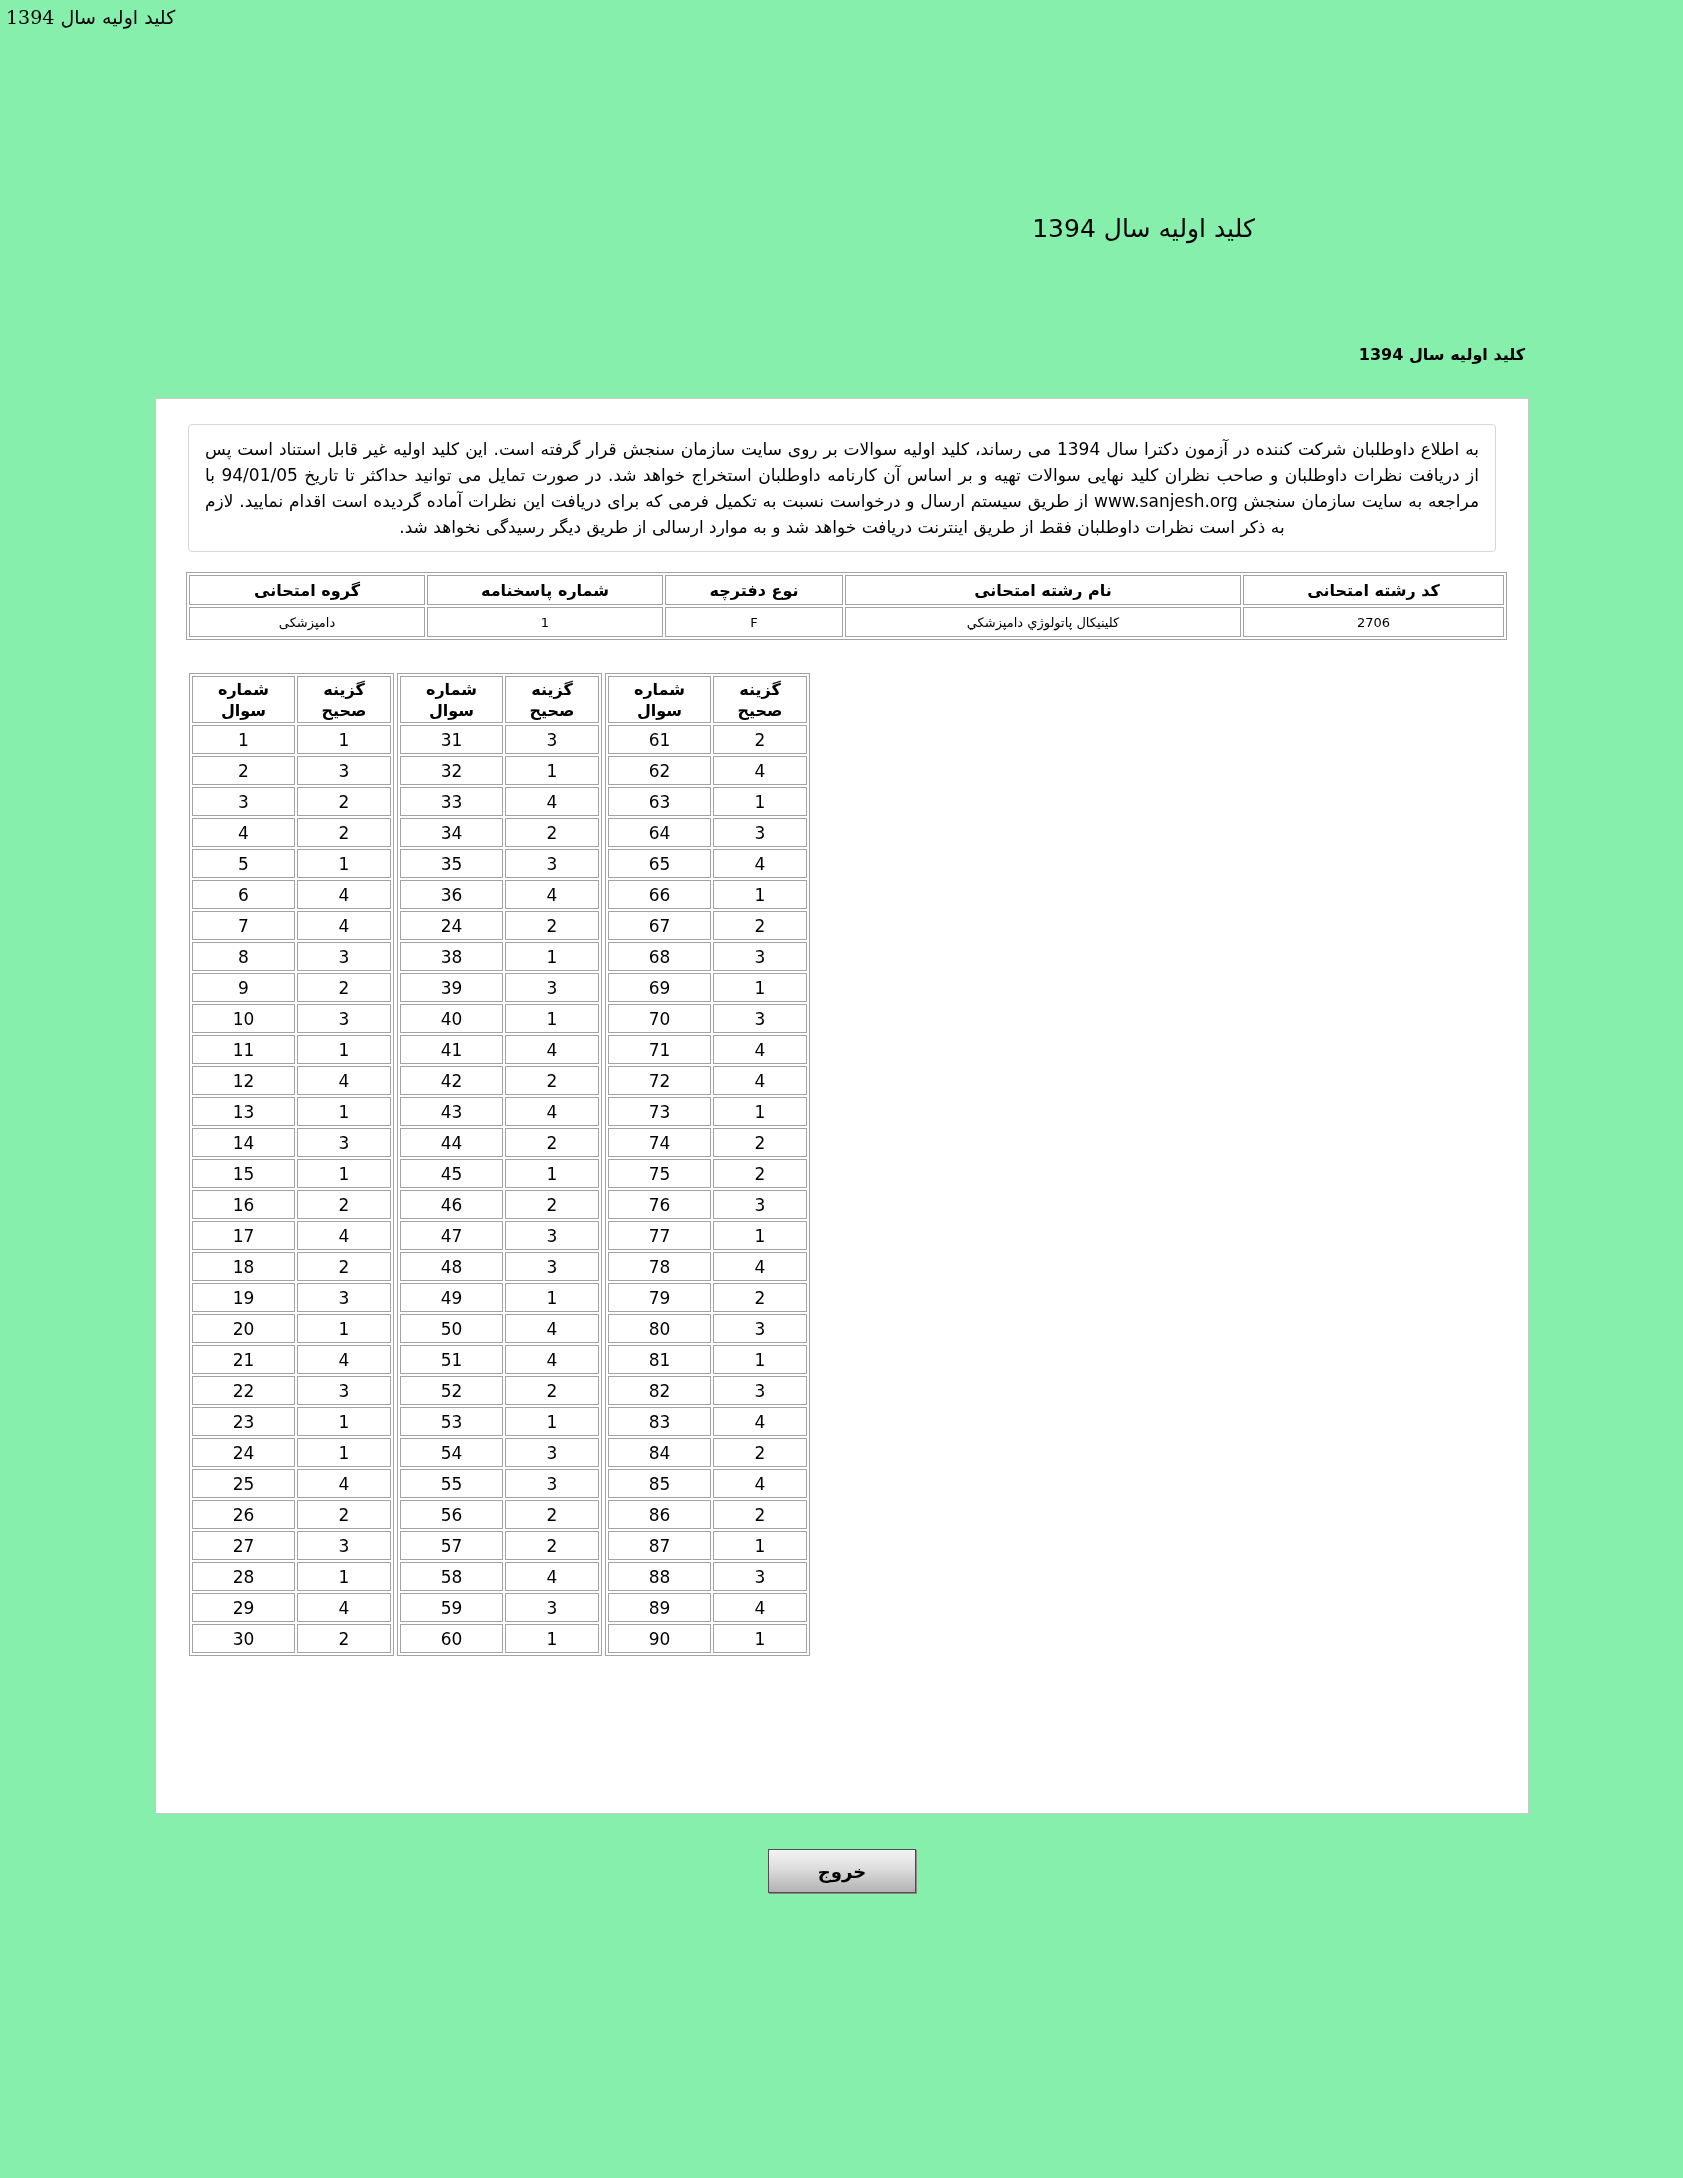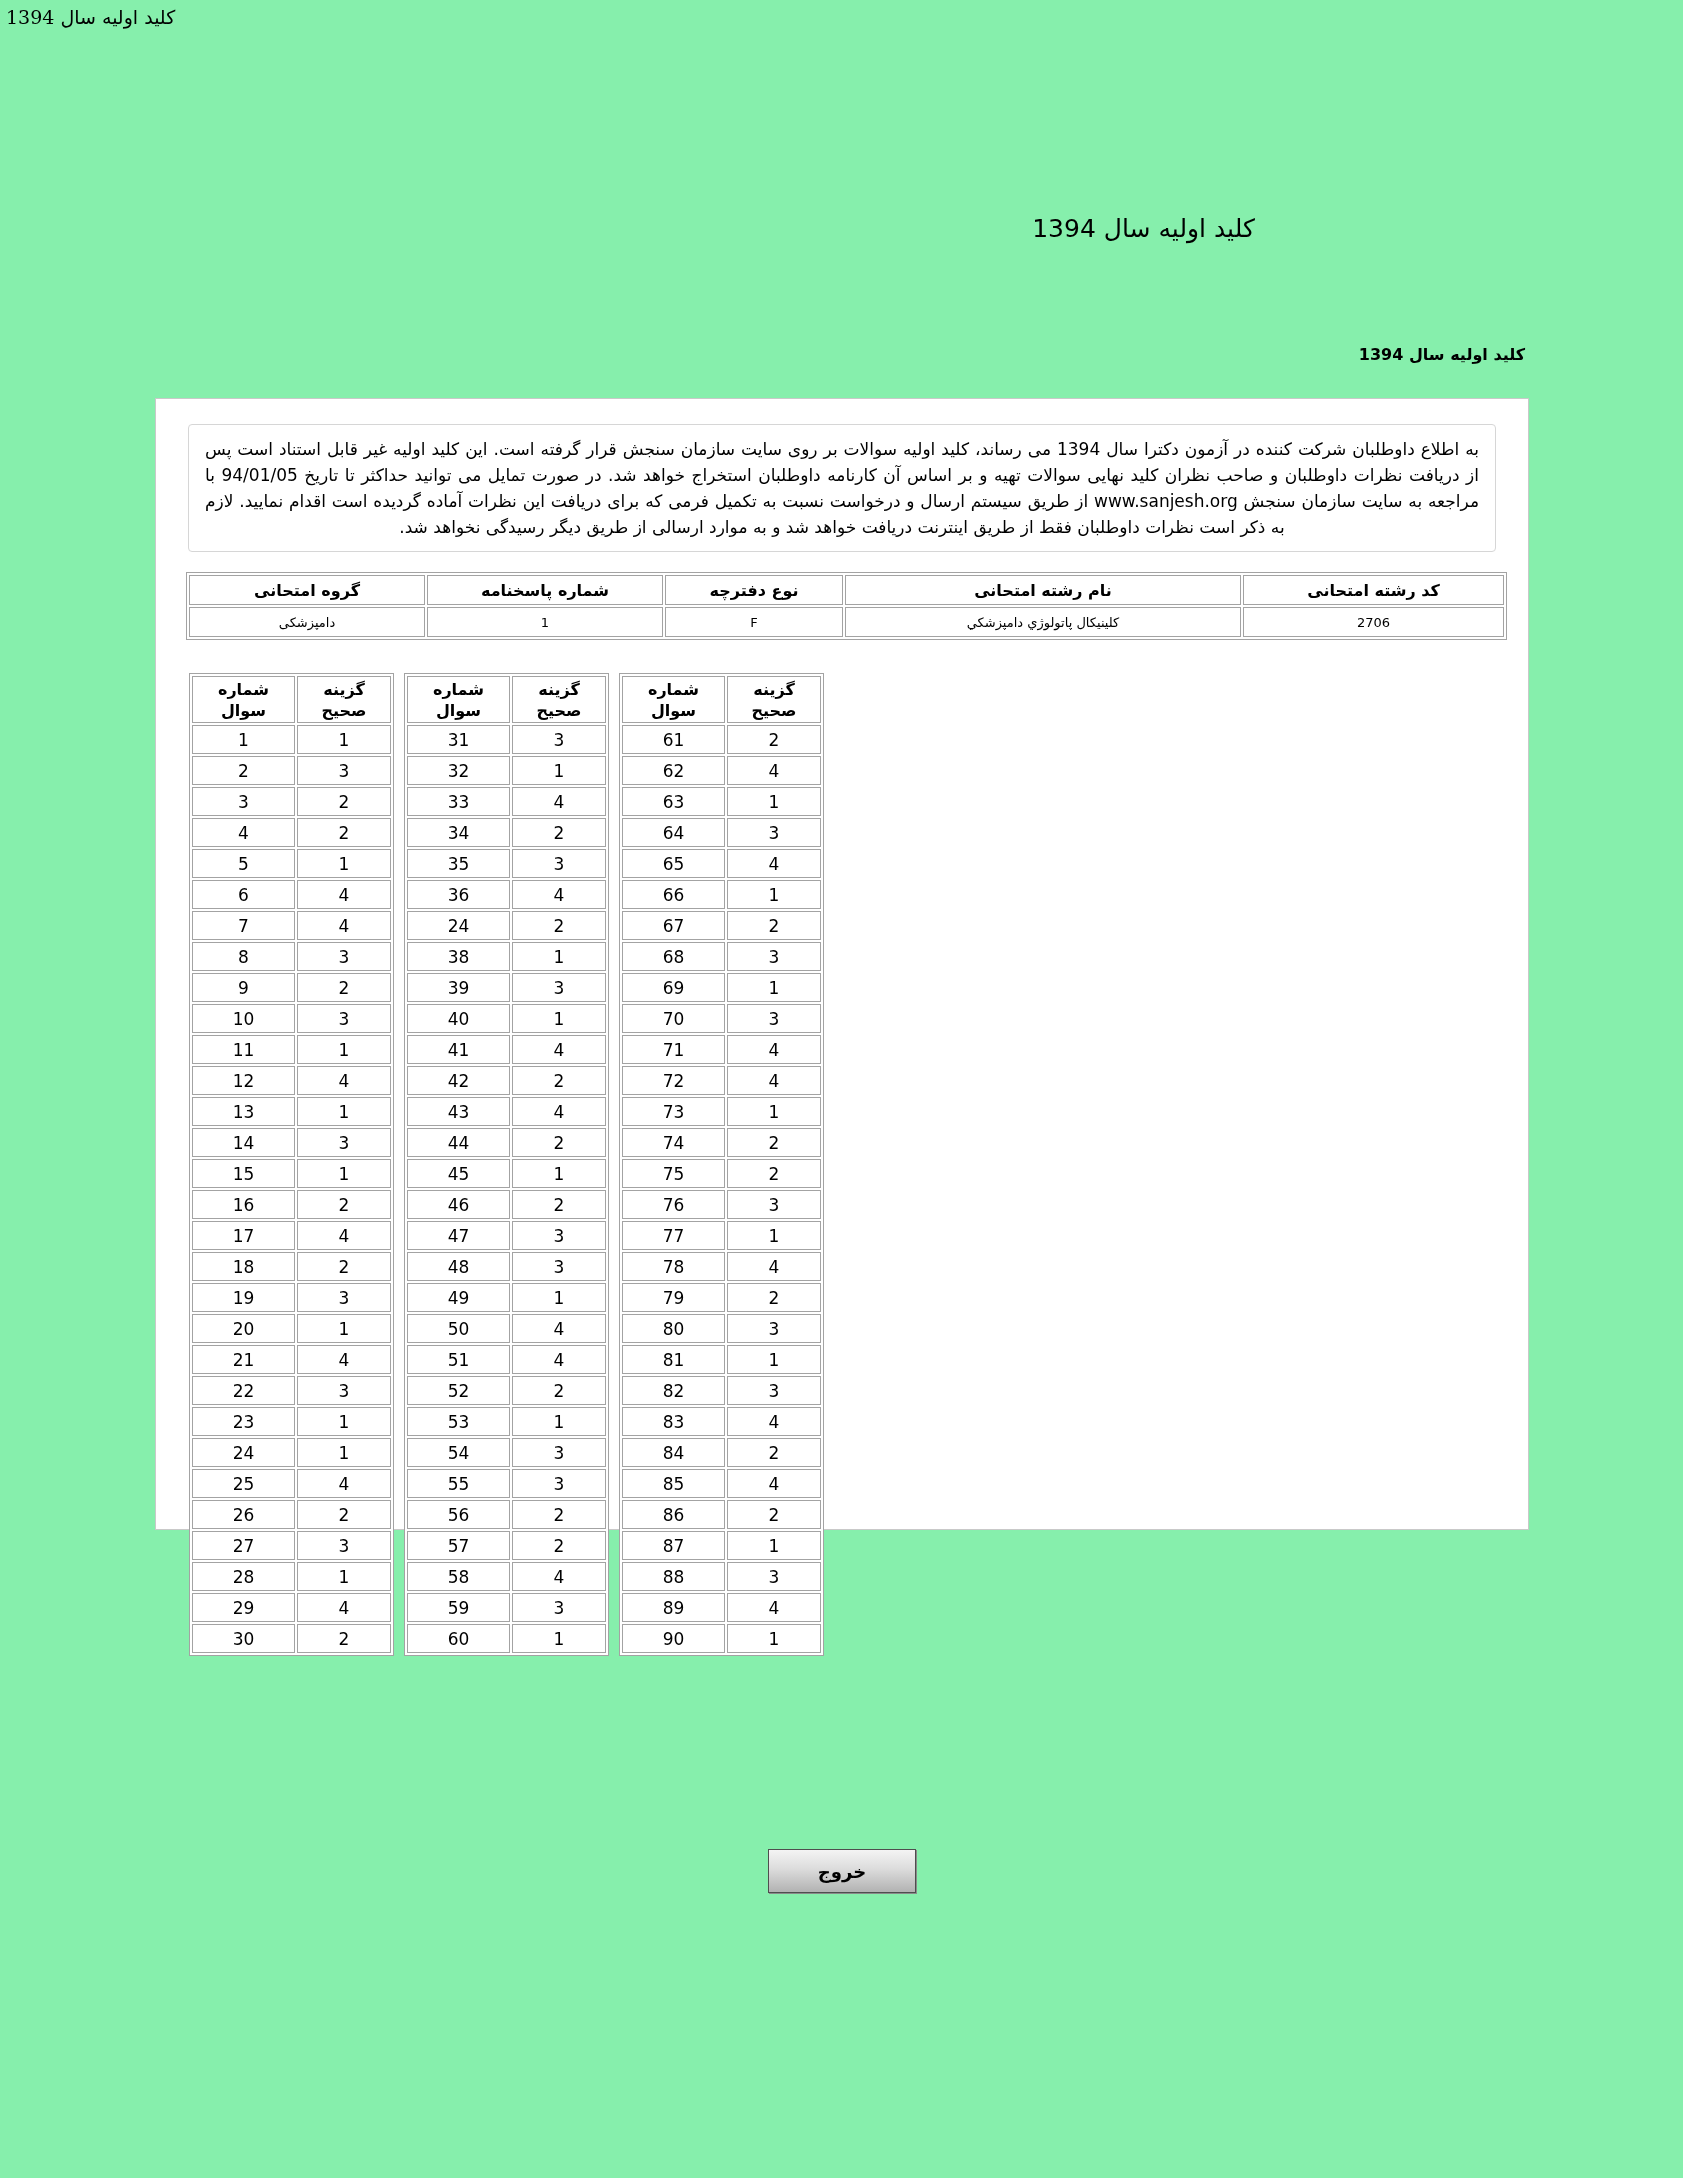--- a/index.html
+++ b/index.html
@@ -35,21 +35,21 @@
     font-size: 25px;
   }
   .section-heading {
     position: absolute; top: 345px; right: 158px;
     direction: rtl; font-weight: bold; font-size: 16px;
   }
 
   
   .main-box {
     position: absolute; top: 398px; left: 155px;
-    width: 1374px; height: 1132px;
+    width: 1374px; height: 1416px;
     border: 1px solid #c9c9c9;
     background: #fff;
   }
 
   
   .notice-box {
     margin: 25px 32px 0 32px;
     border: 1px solid #d6d6d6;
     border-radius: 4px;
     padding: 11px 16px;
@@ -77,21 +77,21 @@
   }
 
   
   .info-table { margin: 20px 0 0 30px; width: 1307px; table-layout: fixed; direction: ltr; }
   .info-table th { height: 30px; font-weight: bold; font-size: 16px; direction: rtl; }
   .info-table td { height: 30px; font-size: 13px; direction: rtl; }
 
   
   .keys-row {
     margin: 33px 0 0 33px;
-    display: flex; gap: 10px; align-items: flex-start;
+    display: flex; gap: 3px; align-items: flex-start;
   }
   .key-table { width: 199px; table-layout: fixed; }
   .key-table th {
     height: 47px; font-weight: bold; font-size: 16px;
     line-height: 21px; white-space: pre-line; direction: rtl;
   }
   .key-table td { height: 29px; font-size: 17px; }
   .col-q { width: 103px; }
   .col-a { width: 94px; }
 

